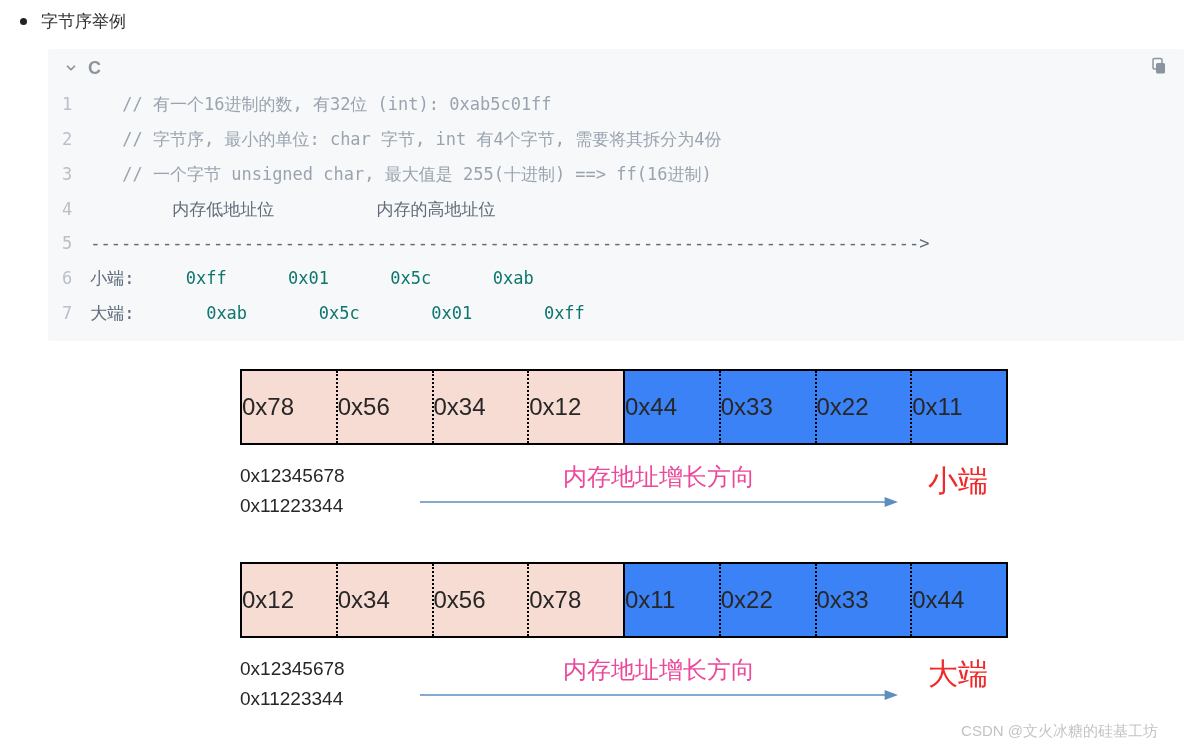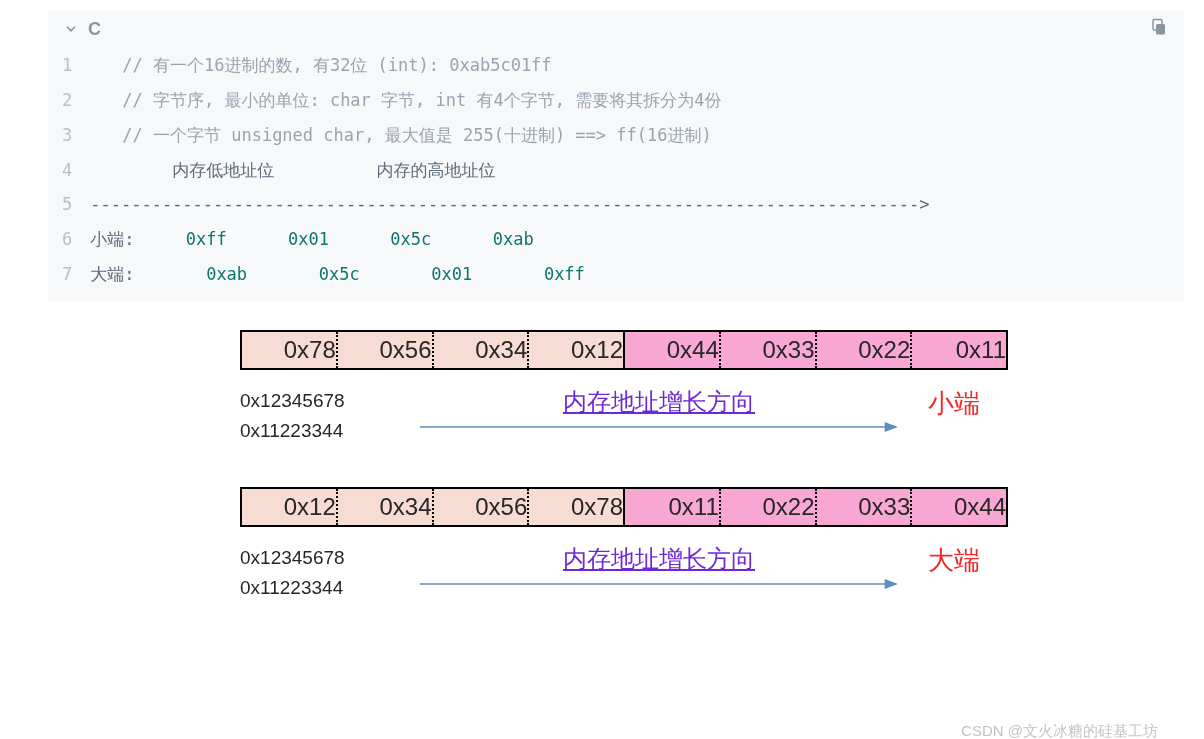--- a/index.html
+++ b/index.html
@@ -72,30 +72,30 @@
     margin-top: 28px;
   }
   .mrow {
     display: flex;
     border: 2px solid #000;
     width: 768px;
   }
   .cell {
     flex: 1;
     border-right: 2px dotted #000;
-    text-align: right;
+    text-align: left;
     font-size: 24px;
-    padding: 4px 0;
+    padding: 22px 0;
     font-family: Arial, sans-serif;
     color: #272727;
   }
   .cell:last-child { border-right: none; }
   .cell.solid-r { border-right: 2px solid #000; }
   .pink { background: #f6dcd3; }
-  .green { background: #f9a8d4; }
+  .green { background: #3b82f6; }
   .under-row {
     display: flex;
     width: 768px;
     margin-top: 16px;
     align-items: flex-start;
     position: relative;
   }
   .vals {
     font-family: Arial, sans-serif;
     font-size: 19px;
@@ -105,51 +105,54 @@
   }
   .arrow-block {
     flex: 1;
     position: relative;
     display: flex;
     flex-direction: column;
     align-items: center;
   }
   .arrow-lbl {
     font-size: 24px;
-    color: #6d28d9;
+    color: #ec4899;
     margin-bottom: 2px;
-    text-decoration: underline;
   }
   .arrow-line {
     position: relative;
     width: 100%;
     height: 14px;
   }
   .arrow-line svg { width: 100%; height: 14px; display:block; }
   .endian {
-    font-size: 26px;
+    font-size: 30px;
     color: #f02a2a;
     margin-left: 30px;
     width: 80px;
   }
   .spacer { height: 40px; }
   .watermark {
     position: absolute;
     right: 26px;
     bottom: 8px;
     color: rgba(120,120,120,0.45);
     font-size: 15px;
     font-family: sans-serif;
   }
   .page-root { position: relative; min-height: 739px; }
 </style>
 </head>
 <body>
 <div class="page-root">
 
+<div class="bullet-row">
+  <span class="bullet"></span>
+  <span class="bullet-text">字节序举例</span>
+</div>
 
 <div class="code-panel">
   <div class="code-header">
     <div class="code-header-left">
       <span class="chev">
         <svg width="14" height="14" viewBox="0 0 24 24" fill="none" stroke="#8a949e" stroke-width="3" stroke-linecap="round" stroke-linejoin="round">
               <polyline points="6 9 12 15 18 9"></polyline>
             </svg>
       </span>
       <span class="lang">C</span>

